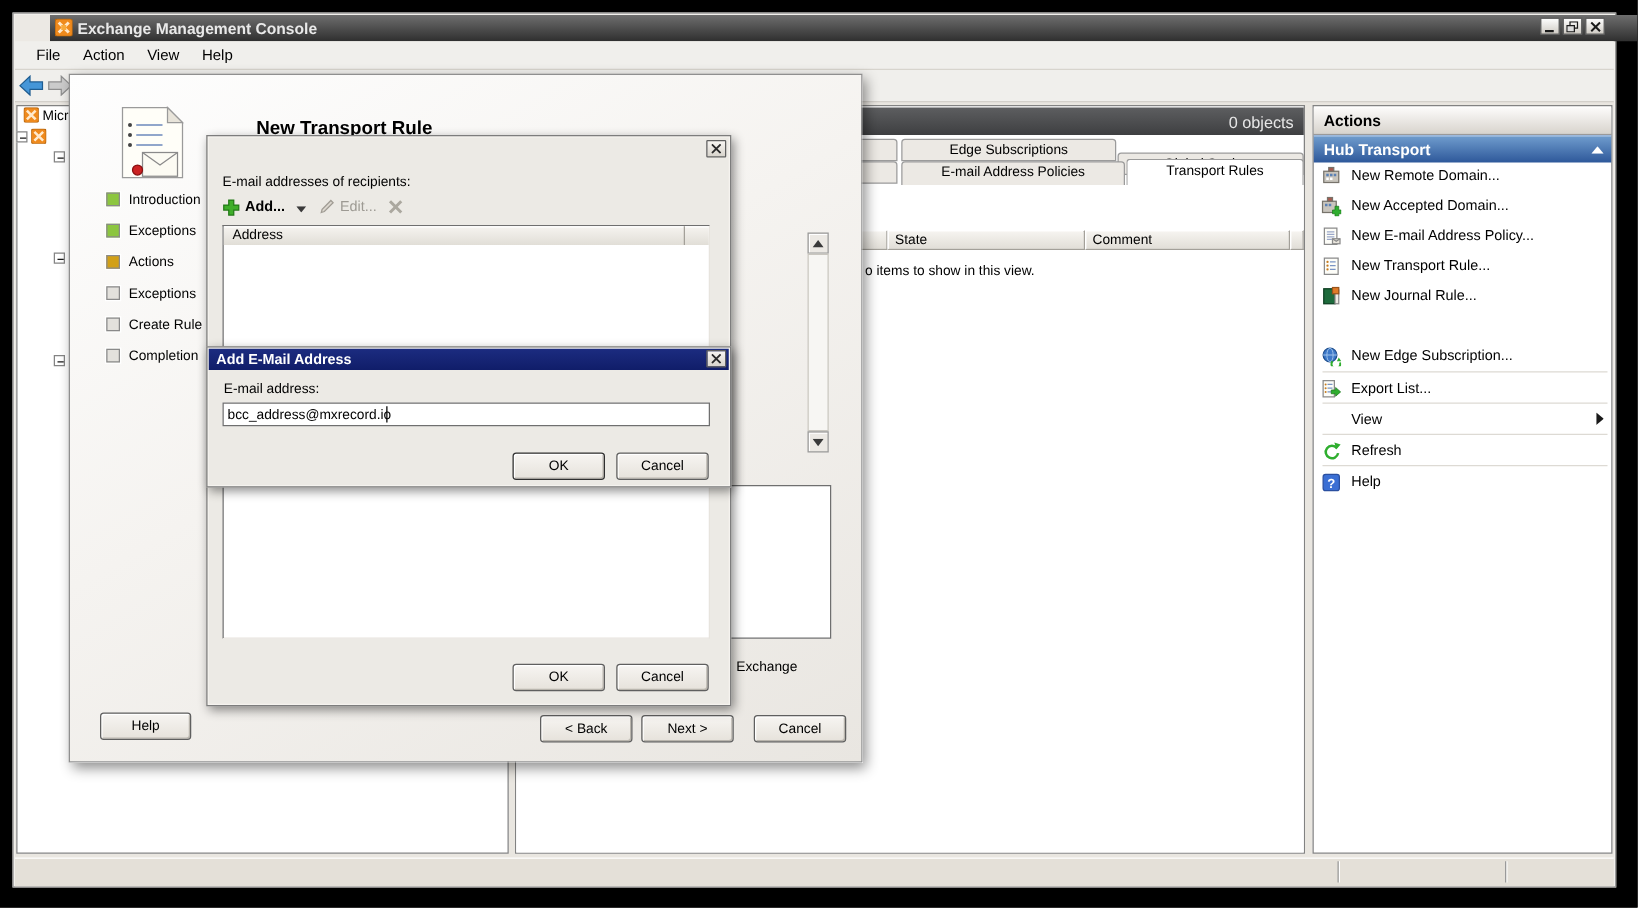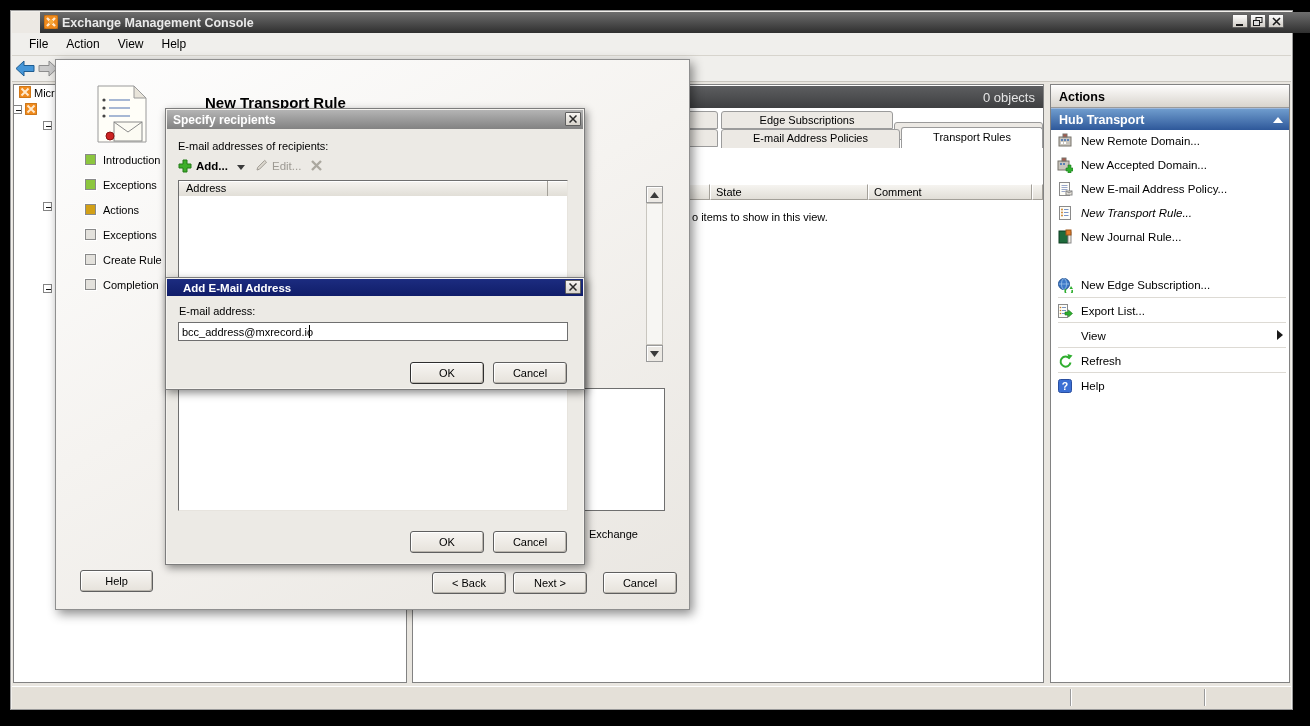--- a/index.html
+++ b/index.html
@@ -29,21 +29,21 @@
   .b3d{background:linear-gradient(#f7f5f2,#e6e2db);border:1px solid #5f5f5f;border-radius:3px;
        box-shadow:inset 1px 1px 0 #fff, inset -1px -1px 0 #b9b5ad;
        font-family:"Liberation Sans",sans-serif;font-size:11px;text-align:center;line-height:20px;padding:0;}
   .xbtn{background:linear-gradient(#f7f5f2,#d8d4cc);border:1px solid #5f5f5f;border-radius:1px;
         display:flex;align-items:center;justify-content:center;padding:0;}
   
   .dlg{background:#eceae5;border:1px solid #7d7d7d;box-shadow:2px 3px 8px rgba(0,0,0,.45), inset 0 0 0 1px #f5f3ef;}
   .dtitle-gray{background:linear-gradient(#b4b4b4,#828282);color:#fff;font-weight:bold;font-size:12px;
                display:flex;align-items:center;padding-left:6px;}
   .dtitle-blue{background:linear-gradient(#1c2c80,#101d69);color:#fff;font-weight:bold;font-size:11.5px;
-               display:flex;align-items:center;padding-left:16px;}
+               display:flex;align-items:center;padding-left:6px;}
   .sunken{border:1px solid;border-color:#6f6f6f #e7e4de #e7e4de #6f6f6f;background:#fff;}
   .step-sq{width:11px;height:11px;border:1px solid #8a8a8a;box-shadow:0 0 0 1px #fff;}
   .sep{height:1px;background:#dddad4;}
   .expander{width:9px;height:9px;background:#fff;border:1px solid #848484;position:absolute;}
   .expander div{position:absolute;left:2px;top:3.5px;width:5px;height:1px;background:#1a1a1a;}
   .sbtn{background:#ece9e4;border:1px solid #9a9a9a;box-shadow:inset 1px 1px 0 #fff;
         display:flex;align-items:center;justify-content:center;padding:0;}
   .actitem{display:flex;align-items:center;}
   .actitem .lbl{margin-left:8px;}
   .statusbar{background:#e4e0d8;border-top:1px solid #fff;}
@@ -183,21 +183,21 @@
       <rect x="2.5" y="1.5" width="10" height="13" fill="#fdfdf8" stroke="#8a8a8a"></rect>
       <line x1="4.5" y1="4.5" x2="10.5" y2="4.5" stroke="#9aa7c9"></line>
         <line x1="4.5" y1="6.5" x2="10.5" y2="6.5" stroke="#9aa7c9"></line>
       <line x1="4.5" y1="8.5" x2="10.5" y2="8.5" stroke="#9aa7c9"></line>
         <line x1="4.5" y1="10.5" x2="8.5" y2="10.5" stroke="#9aa7c9"></line>
       <rect x="9" y="10" width="6" height="4" fill="#e9e5dc" stroke="#8a8a8a"></rect>
         <path d="M9 10 l3 2 3 -2" fill="none" stroke="#8a8a8a"></path>
     </svg>
     <span class="lbl">New E-mail Address Policy...</span>
   </div>
-  <div class="abs actitem txt115" style="left:1057px;top:201px;width:228px;height:24px;font-style:italic;">
+  <div class="abs actitem txt115" style="left:1057px;top:201px;width:228px;height:24px;">
     <svg width="16" height="16">
       <rect x="2.5" y="1.5" width="11" height="13" fill="#fdfdf8" stroke="#8a8a8a"></rect>
       <circle cx="5" cy="4.5" r="0.9" fill="#c77b1e"></circle>
         <circle cx="5" cy="7.5" r="0.9" fill="#c77b1e"></circle>
         <circle cx="5" cy="10.5" r="0.9" fill="#c77b1e"></circle>
       <line x1="7" y1="4.5" x2="11.5" y2="4.5" stroke="#7a94c4"></line>
         <line x1="7" y1="7.5" x2="11.5" y2="7.5" stroke="#7a94c4"></line>
         <line x1="7" y1="10.5" x2="11.5" y2="10.5" stroke="#7a94c4"></line>
     </svg>
     <span class="lbl">New Transport Rule...</span>
@@ -308,23 +308,20 @@
 
   <div class="abs" style="left:560px;top:388px;width:105px;height:123px;background:#fff;border:1px solid #6f6f6f;z-index:11;"></div>
   <span class="abs txt11" style="left:589px;top:528px;z-index:11;">Exchange</span>
 
   <button class="b3d abs" style="left:80px;top:570px;width:73px;height:22px;z-index:11;">Help</button>
   <button class="b3d abs" style="left:432px;top:572px;width:74px;height:22px;z-index:11;">&lt; Back</button>
   <button class="b3d abs" style="left:513px;top:572px;width:74px;height:22px;z-index:11;">Next &gt;</button>
   <button class="b3d abs" style="left:603px;top:572px;width:74px;height:22px;z-index:11;">Cancel</button>
 
   <div class="abs dlg" style="left:165px;top:108px;width:420px;height:457px;z-index:20;"></div>
-  <div class="abs dtitle-gray" style="left:167px;top:110px;width:416px;height:19px;z-index:21;">
-    <span>Specify recipients</span>
-  </div>
   <button class="abs xbtn" style="left:565px;top:112px;width:16px;height:14px;z-index:22;">
     <svg width="8" height="8">
         <path d="M0.5 0.5 L7.5 7.5 M7.5 0.5 L0.5 7.5" stroke="#2a2a2a" stroke-width="1.5"></path>
       </svg>
   </button>
   <span class="abs txt11" style="left:178px;top:140px;z-index:21;">E-mail addresses of recipients:</span>
 
   <svg class="abs" style="left:178px;top:159px;z-index:21;" width="14" height="14">
     <path d="M5 1 h4 v4 h4 v4 H9 v4 H5 V9 H1 V5 h4 z" fill="#3fae2a" stroke="#237a17"></path>
   </svg>

